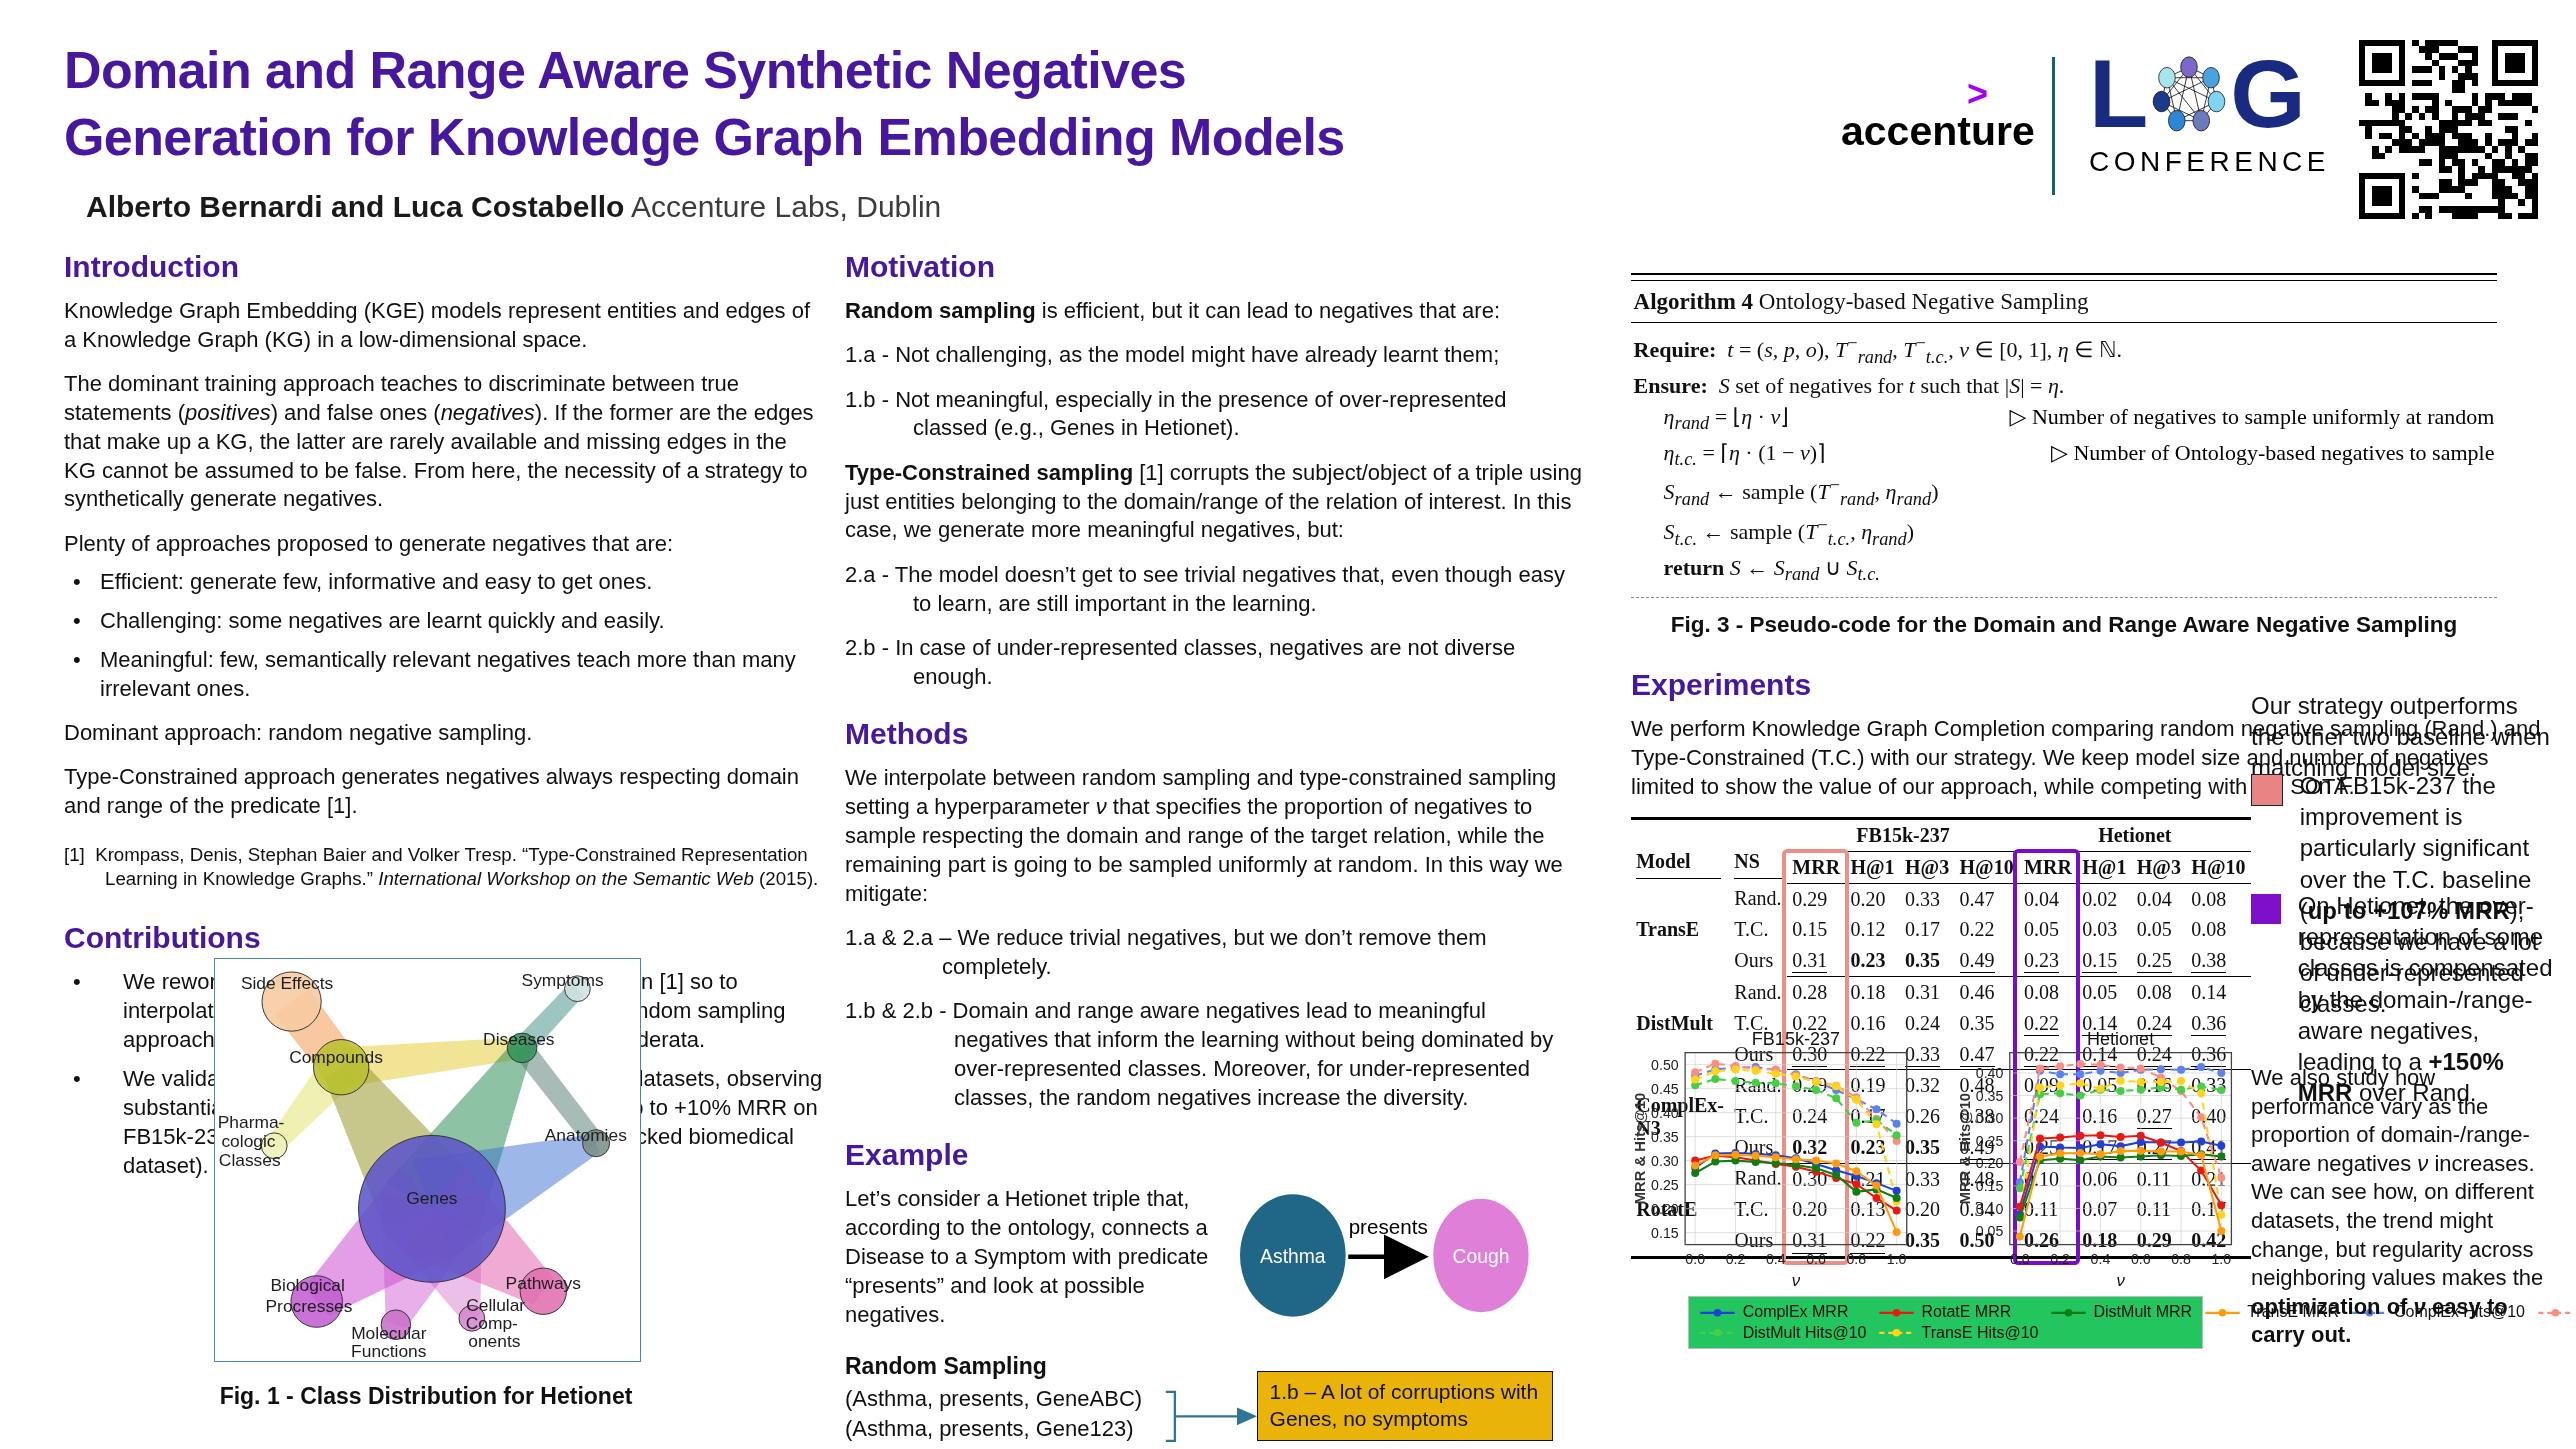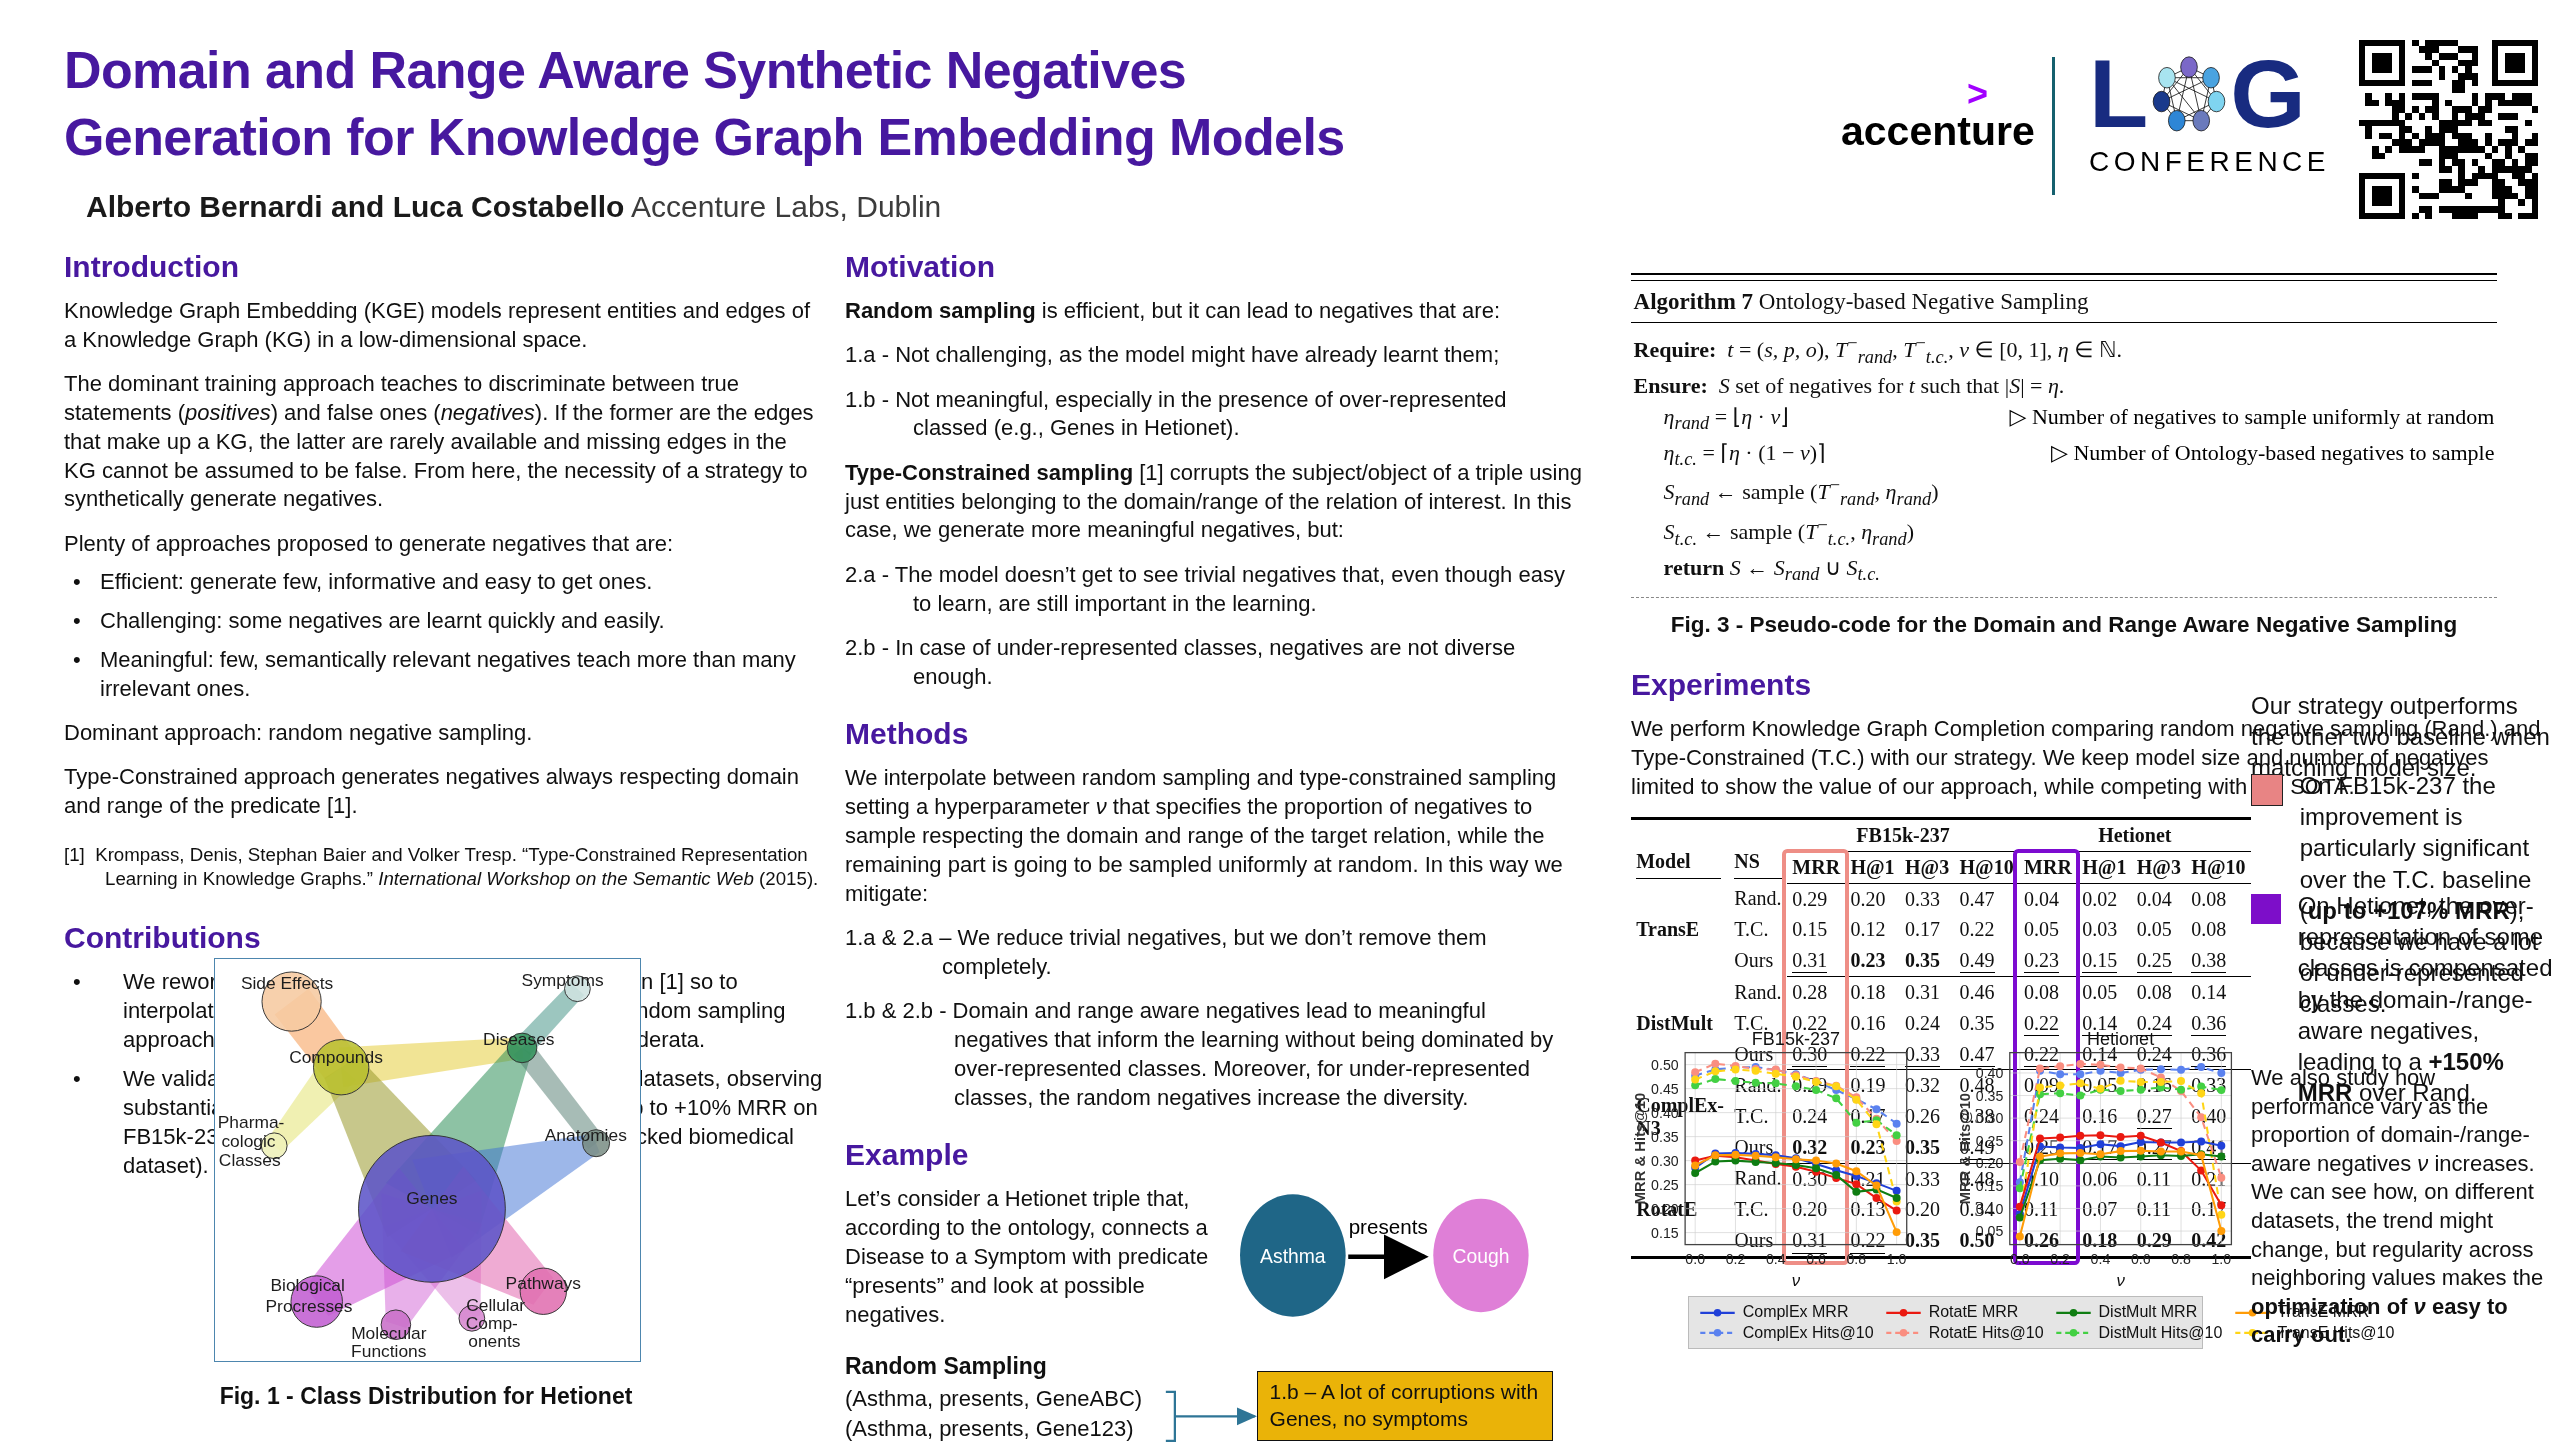--- a/index.html
+++ b/index.html
@@ -71,22 +71,22 @@
   #hl-fb{border:4.5px solid #ee8e86;}
   #hl-het{border:4.5px solid #7c0bd0;}
   
   .note-abs{position:absolute;width:303px;font-size:24px;line-height:1.3;}
   .note-item{display:flex;gap:16.7px;}
   .sq{flex:0 0 auto;width:30px;height:30px;margin-top:3.9px;}
   .sq-salmon{background:#e88484;border:1.9px solid #222;}
   .sq-purple{background:#7d0ec9;}
   
   #fig2-svg{position:absolute;left:0;}
-  #fig2-legend{position:absolute;border:1.3px solid #bbb;background:#e5e5e5;display:grid;
-    grid-template-columns:repeat(4,1fr);gap:2.6px 11.6px;padding:6.4px 10.3px;box-sizing:border-box;}
+  #fig2-legend{position:absolute;border:1.3px solid #bbb;background:#22c55e;display:grid;
+    grid-template-columns:repeat(6,1fr);gap:2.6px 11.6px;padding:6.4px 10.3px;box-sizing:border-box;}
   .lg-item{display:flex;align-items:center;gap:6.4px;font-size:16px;white-space:nowrap;}
   #fig2-caption{position:absolute;text-align:center;font-size:23px;font-weight:bold;}
   .serif-i{font-style:italic;}
 </style>
 </head>
 <body>
 
 <div id="poster">
 
   <div id="title">
@@ -521,21 +521,21 @@
             <path d="M498,60 L512,60 L512,136 L498,136" stroke="#2e7596" stroke-width="3.5" fill="none"></path>
             <line x1="512" y1="98" x2="636" y2="98" marker-end="url(#arr-random)" stroke="#2e7596" stroke-width="3.5" fill="none"></line>
             <line x1="548" y1="214" x2="636" y2="214" marker-end="url(#arr-random)" stroke="#2e7596" stroke-width="3.5" fill="none"></line>
           </svg>
         </div>
       </div>
   </div>
 
   <div class="col" style="left:1631px;top:273px;width:918px;">
     <div id="algo">
-      <div id="algo-title"><b>Algorithm 7</b> Ontology-based Negative Sampling</div>
+      <div id="algo-title"><b>Algorithm 4</b> Ontology-based Negative Sampling</div>
       <div id="algo-body">
         <div><b>Require:</b>&nbsp; <i>t</i> = (<i>s, p, o</i>), <i>T</i><sup>−</sup><sub><i>rand</i></sub>, <i>T</i><sup>−</sup><sub><i>t.c.</i></sub>, <i>ν</i> ∈ [0, 1], <i>η</i> ∈ ℕ.</div>
         <div><b>Ensure:</b>&nbsp; <i>S</i> set of negatives for <i>t</i> such that |<i>S</i>| = <i>η</i>.</div>
         <div class="aline">
             <span class="ind"><i>η</i><sub><i>rand</i></sub> = ⌊<i>η</i> · <i>ν</i>⌋</span>
             <span class="cmt">▷ Number of negatives to sample uniformly at random</span>
           </div>
         <div class="aline">
             <span class="ind"><i>η</i><sub><i>t.c.</i></sub> = ⌈<i>η</i> · (1 − <i>ν</i>)⌉</span>
             <span class="cmt">▷ Number of Ontology-based negatives to sample</span>

